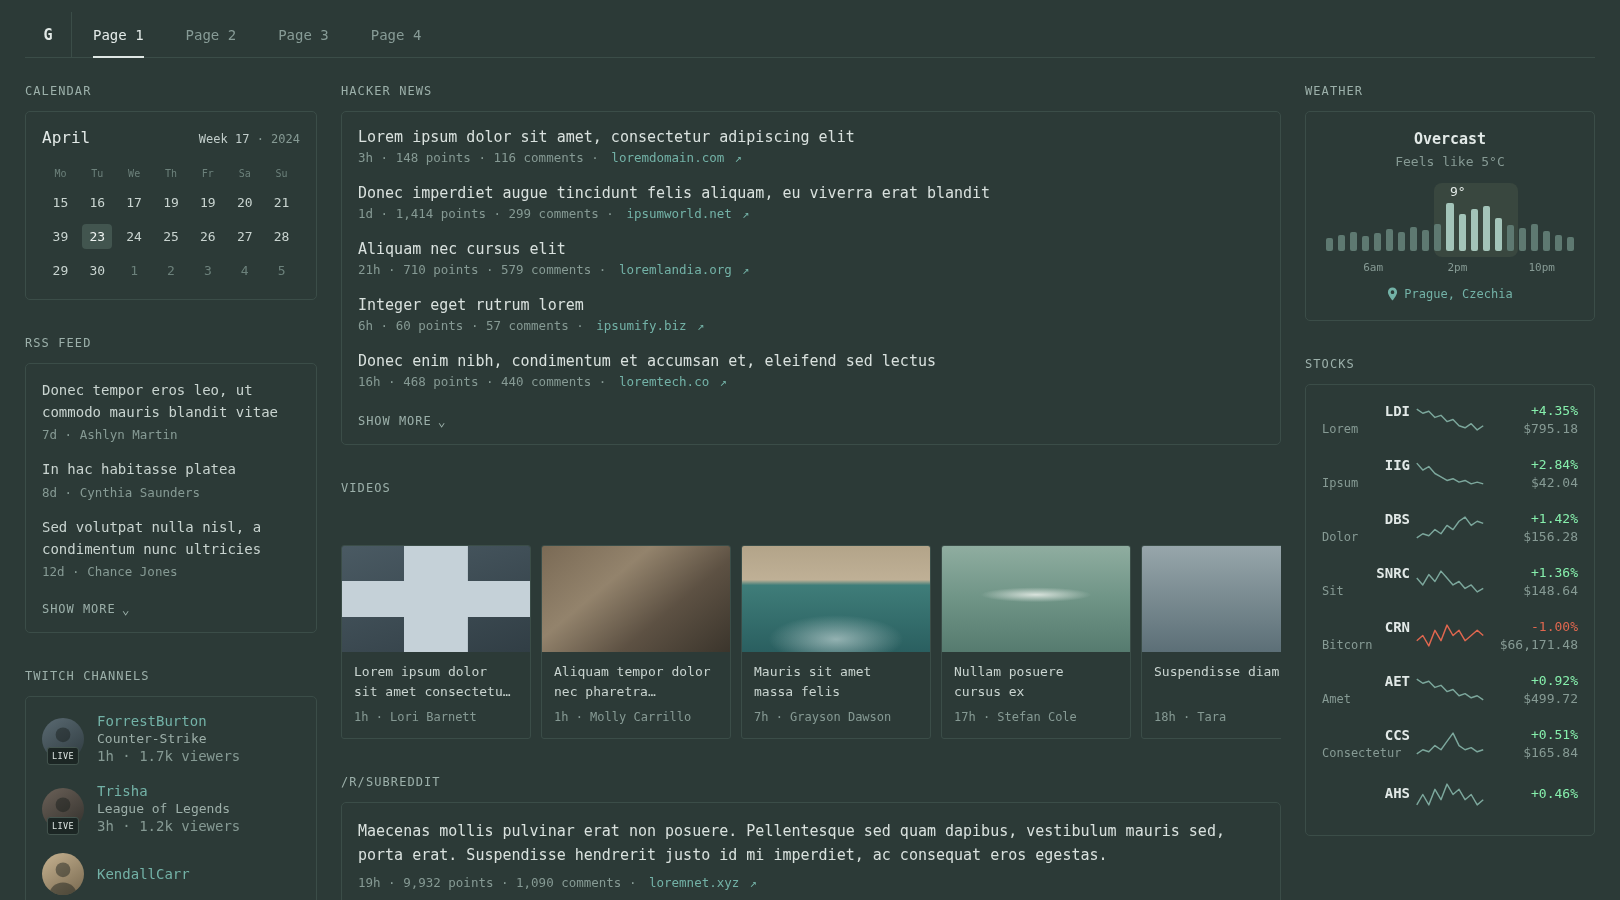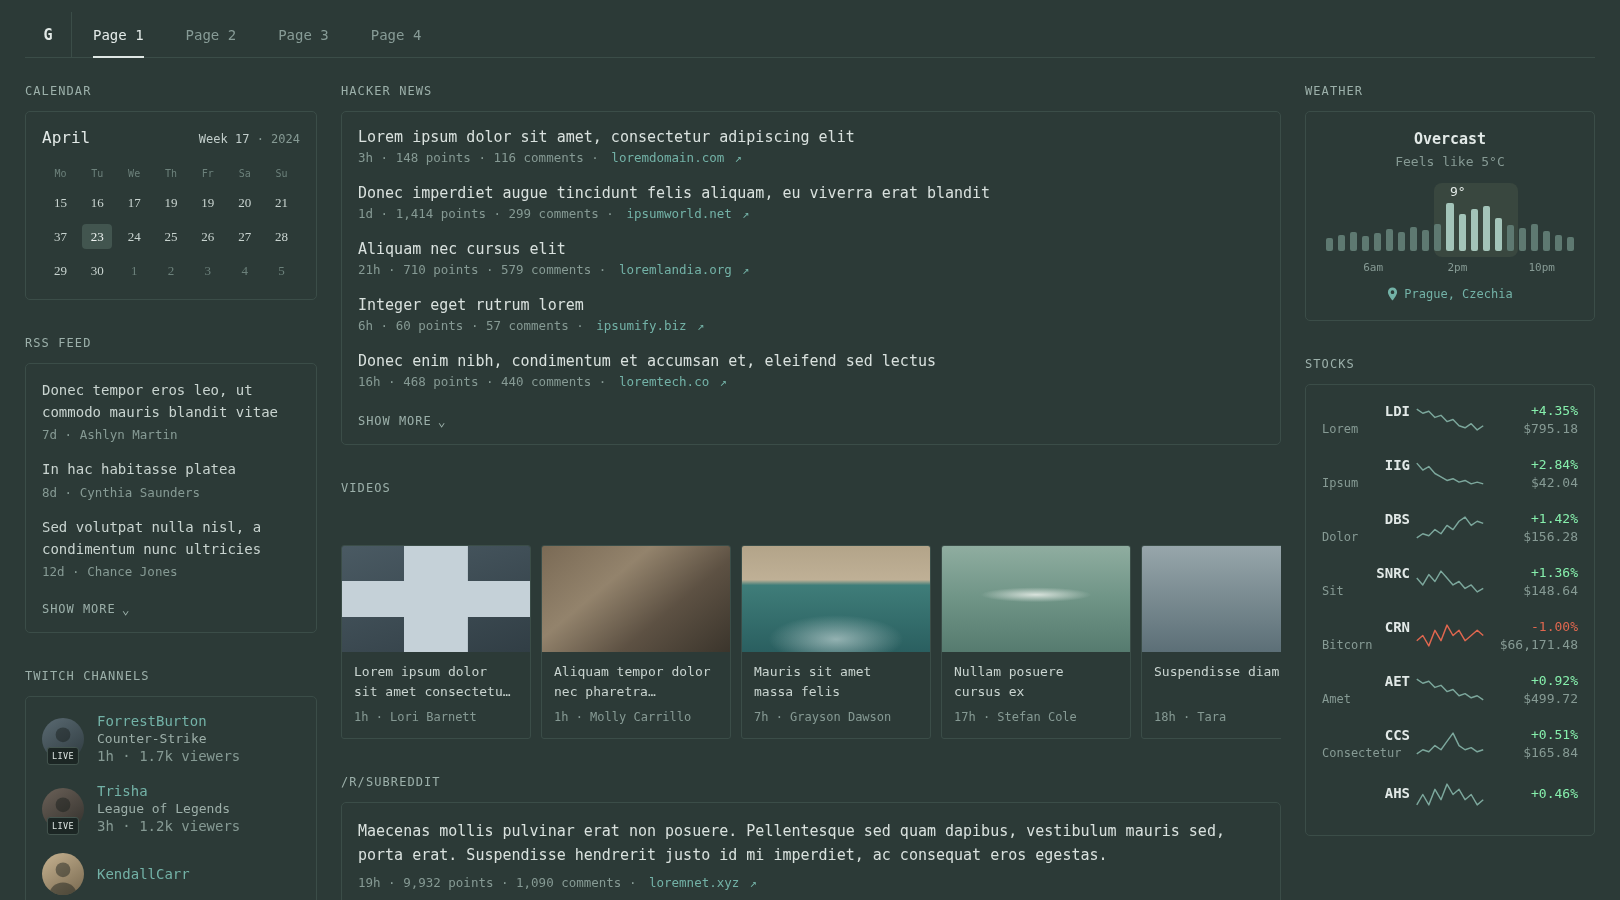--- a/index.html
+++ b/index.html
@@ -80,21 +80,21 @@
     grid-template-columns: repeat(7, 1fr);
     row-gap: 9px;
   }
   .cal-repeat { display: contents; }
   .cal-dow {
     font-size: 10px; color: #6c817b; text-align: center;
     display: flex; align-items: center; justify-content: center; height: 16px;
   }
   .cal-cell { display: flex; align-items: center; justify-content: center; height: 25px; font-size: 13px; color: #c9d4d0; }
   .cal-cell.muted { color: #6c817b; }
-  .cal-num { width: 30px; height: 25px; display: flex; align-items: center; justify-content: center; border-radius: 4px; font-family: Liberation Serif, serif; }
+  .cal-num { width: 30px; height: 25px; display: flex; align-items: center; justify-content: center; border-radius: 4px; }
   .cal-num.selected { background: #42554f; color: #eef3f1; }
   
   .rss-item { margin-bottom: 17px; }
   .rss-title { font-size: 14px; line-height: 1.55; color: #c9d4d0; cursor: pointer; }
   
   .tw-row { display: flex; align-items: center; margin-bottom: 19px; cursor: pointer; }
   .tw-row:last-child { margin-bottom: 0; }
   .avatar-wrap { position: relative; margin-right: 13px; flex: none; }
   .avatar { width: 42px; height: 42px; border-radius: 50%; overflow: hidden; display: block; }
   .avatar[data-av="a1"] { background: linear-gradient(145deg, #5a6a72, #2f3b40); }
@@ -261,21 +261,21 @@
             
               <div class="cal-cell">
                 <span class="cal-num">20</span>
               </div>
             
               <div class="cal-cell">
                 <span class="cal-num">21</span>
               </div>
             
               <div class="cal-cell">
-                <span class="cal-num">37</span>
+                <span class="cal-num">39</span>
               </div>
             
               <div class="cal-cell">
                 <span class="cal-num selected">23</span>
               </div>
             
               <div class="cal-cell">
                 <span class="cal-num">24</span>
               </div>
             

